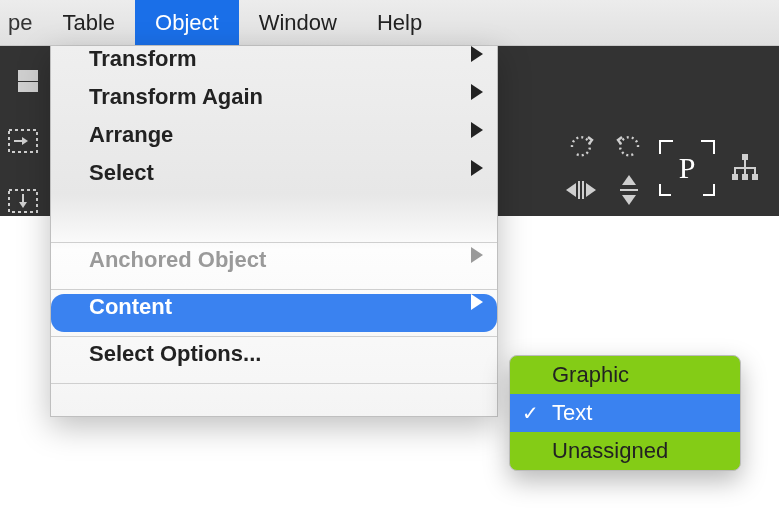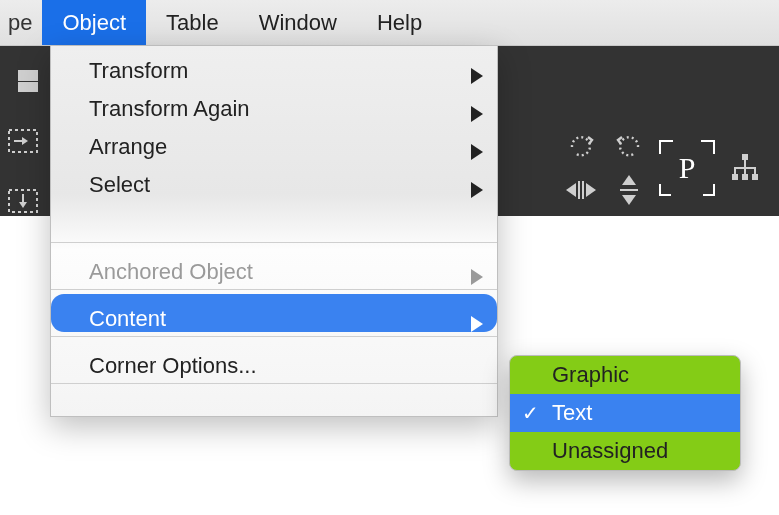--- a/index.html
+++ b/index.html
@@ -81,24 +81,25 @@
     left: 50px; top: 46px;
     width: 448px;
     background: linear-gradient(#efefef, #e7e7e7 40%, #fdfdfd 55%, #f4f4f4);
     border: 1px solid #bfbfbf;
     border-top: none;
     box-shadow: 0 10px 30px rgba(0,0,0,.25);
     font-size: 22px;
   }
   .dropdown .row {
     height: 38px;
-    display: flex; align-items: flex-end;
+    display: flex; align-items: flex-start;
     padding-left: 38px; padding-right: 14px;
     color: #222;
     position: relative;
+    font-weight: bold;
   }
   .dropdown .row.disabled { color: #9a9a9a; }
   .dropdown .row .arrow {
     margin-left: auto;
     width: 0; height: 0;
     border-top: 8px solid transparent;
     border-bottom: 8px solid transparent;
     border-left: 12px solid #222;
   }
   .dropdown .row.disabled .arrow { border-left-color: #9a9a9a; }
@@ -202,22 +203,22 @@
           <path d="M13 32 l-7 -10 h14 z"></path>
         </svg>
     </div>
   </div>
 </div>
 
 <div class="canvas-white"></div>
 
 <div class="menubar">
   <div class="frag">pe</div>
+  <div class="mi">Table</div>
   <div class="mi active">Object</div>
-  <div class="mi">Table</div>
   <div class="mi">Window</div>
   <div class="mi">Help</div>
 </div>
 
 <div class="dropdown">
   <div class="row">
     <span>Transform</span>
     <span class="arrow"></span>
   </div>
   <div class="row">
@@ -244,21 +245,21 @@
   <div class="sep"></div>
 
   <div class="row hl">
     <span>Content</span>
     <span class="arrow"></span>
   </div>
 
   <div class="sep"></div>
 
   <div class="row">
-    <span>Corner Options...</span>
+    <span>Select Options...</span>
   </div>
   <div class="sep"></div>
   <div class="tall"></div>
 </div>
 
 <div class="submenu">
   <div class="srow">
     <span>Graphic</span>
   </div>
   <div class="srow hl">

